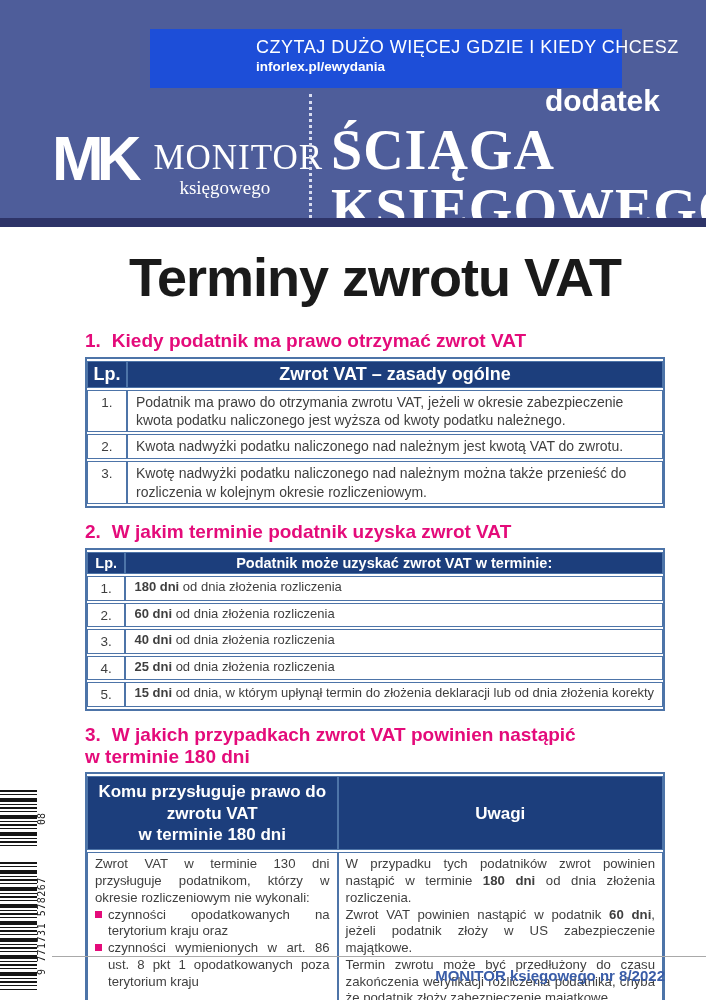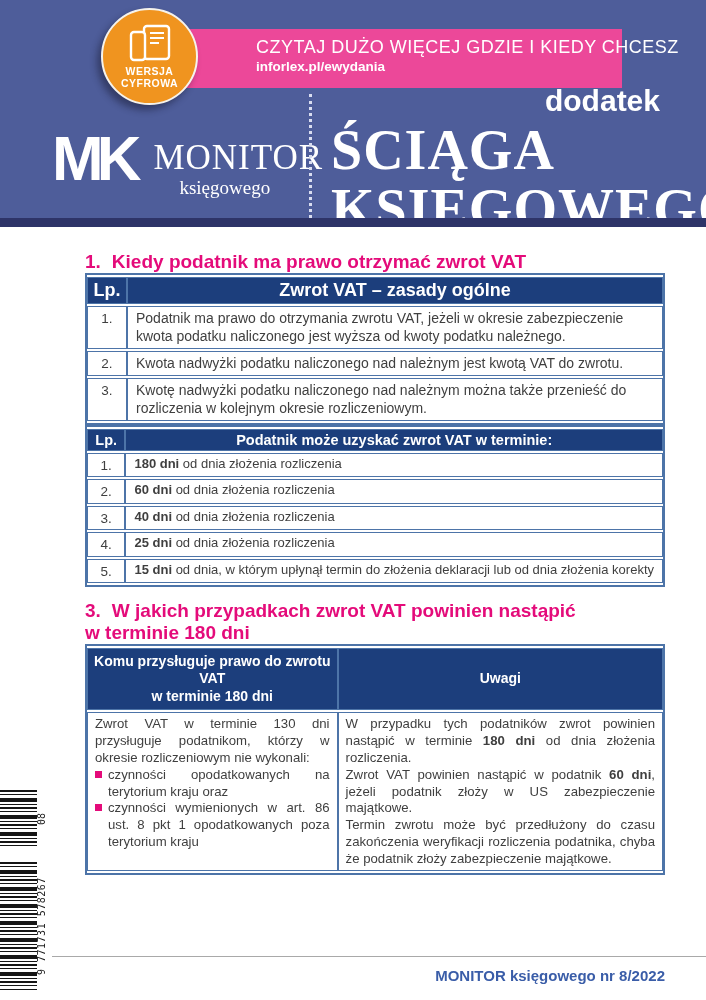--- a/index.html
+++ b/index.html
@@ -9,21 +9,21 @@
     background:#ffffff; color:#3f3f3f;
     position:relative; overflow:hidden;
   }
   .page { position:absolute; inset:0; }
 
   
   .masthead { position:absolute; top:0; left:0; width:706px; height:227px; background:#4e5d9a; }
   .masthead-strip { position:absolute; left:0; right:0; bottom:0; height:9px; background:#2e3468; }
 
   .promo-bar { position:absolute; left:150px; top:29px; width:472px; height:59px;
-    background:#ec4899; padding:8px 10px 0 106px; }
+    background:#1d4ed8; padding:8px 10px 0 106px; }
   .promo-headline { color:#ffffff; font-size:18px; letter-spacing:.5px; white-space:nowrap; }
   .promo-url { color:#ffffff; font-size:13.5px; font-weight:bold; margin-top:1px; }
 
   .badge { position:absolute; left:101px; top:8px; width:97px; height:97px; border-radius:50%;
     background:#f0941f; border:2px solid #f6f3ec;
     box-shadow:-4px 5px 7px rgba(20,20,40,.45);
     display:flex; flex-direction:column; align-items:center; justify-content:center; text-align:center; }
   .badge svg { display:block; margin-bottom:3px; }
   .badge-text { color:#ffffff; font-size:10.5px; font-weight:bold; line-height:1.15; letter-spacing:.5px; }
 
@@ -50,32 +50,32 @@
   .page-title { color:#1a1a1a; font-size:54px; font-weight:bold; letter-spacing:-1px;
     text-align:center; margin-top:22px; line-height:1.05; }
 
   .sec-heading { color:#e40b7a; font-size:19px; font-weight:bold; line-height:1.15; }
   .sec-heading .sec-num { margin-right:11px; }
   .sec1 { margin-top:24px; }
   .sec2 { margin-top:13px; }
   .sec3 { margin-top:13px; }
 
   table.tbl { width:100%; border-collapse:separate; border-spacing:0 2px;
-    border:2px solid #4d74a8; }
+    border:2px solid #4d74a8; margin-top:5px; }
   .tbl th { background:#1c3e7c; color:#ffffff; border:1px solid #4d74a8; text-align:center; }
   .tbl td { background:#ffffff; border:1px solid #4d74a8; vertical-align:top; }
   .tbl .lp-col { width:40px; text-align:center; }
   .t1 th { font-size:18px; padding:2px 4px; }
   .t1 td { font-size:14px; line-height:1.32; padding:2px 8px; }
   .t2 th { font-size:14.5px; padding:2px 4px; }
   .t2 td { font-size:13px; line-height:1.3; padding:2px 8px; white-space:nowrap; }
   .t2 td.lp-col, .t1 td.lp-col { font-size:13.5px; padding-top:3px; }
   .term { font-weight:bold; }
 
-  .t3 th { font-size:14px; line-height:1.25; padding:4px 4px; }
+  .t3 th { font-size:17px; line-height:1.25; padding:4px 4px; }
   .t3 td { font-size:13.2px; line-height:1.27; padding:3px 7px; text-align:justify; }
   .t3 .col-left { width:43.5%; }
   .t3 .col-right { width:56.5%; }
   .t3 p { margin:0; }
   .bullet-item { position:relative; padding-left:13px; }
   .bullet-sq { position:absolute; left:0; top:4px; width:7px; height:7px; background:#e40b7a; }
 
   
   .barcode { position:absolute; left:0; top:788px; width:52px; height:205px; background:#ffffff; }
   .bc-bars { position:absolute; left:0; width:37px;
@@ -99,33 +99,20 @@
 <body>
 
 <div class="page">
 
   <header class="masthead">
     <div class="promo-bar">
       <div class="promo-headline">CZYTAJ DUŻO WIĘCEJ GDZIE I KIEDY CHCESZ</div>
       <div class="promo-url">inforlex.pl/ewydania</div>
     </div>
 
-    <div class="badge">
-      <svg width="44" height="38" viewBox="0 0 44 38">
-        <rect x="16" y="2" width="25" height="33" rx="3" fill="none" stroke="#ffffff" stroke-width="2.4"></rect>
-        <line x1="22" y1="9" x2="36" y2="9" stroke="#ffffff" stroke-width="2"></line>
-        <line x1="22" y1="14" x2="36" y2="14" stroke="#ffffff" stroke-width="2"></line>
-        <line x1="22" y1="19" x2="31" y2="19" stroke="#ffffff" stroke-width="2"></line>
-        <rect x="3" y="8" width="14" height="28" rx="3" fill="#f0941f" stroke="#ffffff" stroke-width="2.4"></rect>
-      </svg>
-      <div class="badge-text">
-        <div>WERSJA</div>
-        <div>CYFROWA</div>
-      </div>
-    </div>
 
     <div class="logo">
       <div class="logo-mk">MK</div>
       <div class="logo-words">
         <div class="logo-title">MONITOR</div>
         <div class="logo-sub">księgowego</div>
       </div>
     </div>
 
     <div class="dotted-divider"></div>
@@ -135,20 +122,21 @@
     <div class="supp-title">
       <div>ŚCIĄGA</div>
       <div>KSIĘGOWEGO</div>
     </div>
 
     <div class="masthead-strip"></div>
   </header>
 
   <main class="content">
 
+    <h1 class="page-title">Terminy zwrotu VAT</h1>
 
     <h2 class="sec-heading sec1">
       <span class="sec-num">1.</span><span>Kiedy podatnik ma prawo otrzymać zwrot VAT</span>
     </h2>
 
     <table class="tbl t1">
       <tbody>
           <tr>
         <th class="lp-col">Lp.</th>
         <th>Zwrot VAT – zasady ogólne</th>
@@ -161,20 +149,23 @@
         <td class="lp-col">2.</td>
         <td>Kwota nadwyżki podatku naliczonego nad należnym jest kwotą VAT do zwrotu.</td>
       </tr>
       <tr>
         <td class="lp-col">3.</td>
         <td>Kwotę nadwyżki podatku naliczonego nad należnym można także przenieść do rozliczenia w kolejnym okresie rozliczeniowym.</td>
       </tr>
     </tbody>
       </table>
 
+    <h2 class="sec-heading sec2">
+      <span class="sec-num">2.</span><span>W jakim terminie podatnik uzyska zwrot VAT</span>
+    </h2>
 
     <table class="tbl t2">
       <tbody>
           <tr>
         <th class="lp-col">Lp.</th>
         <th>Podatnik może uzyskać zwrot VAT w terminie:</th>
       </tr>
       <tr>
         <td class="lp-col">1.</td>
         <td><span class="term">180 dni</span><span> od dnia złożenia rozliczenia</span></td>

